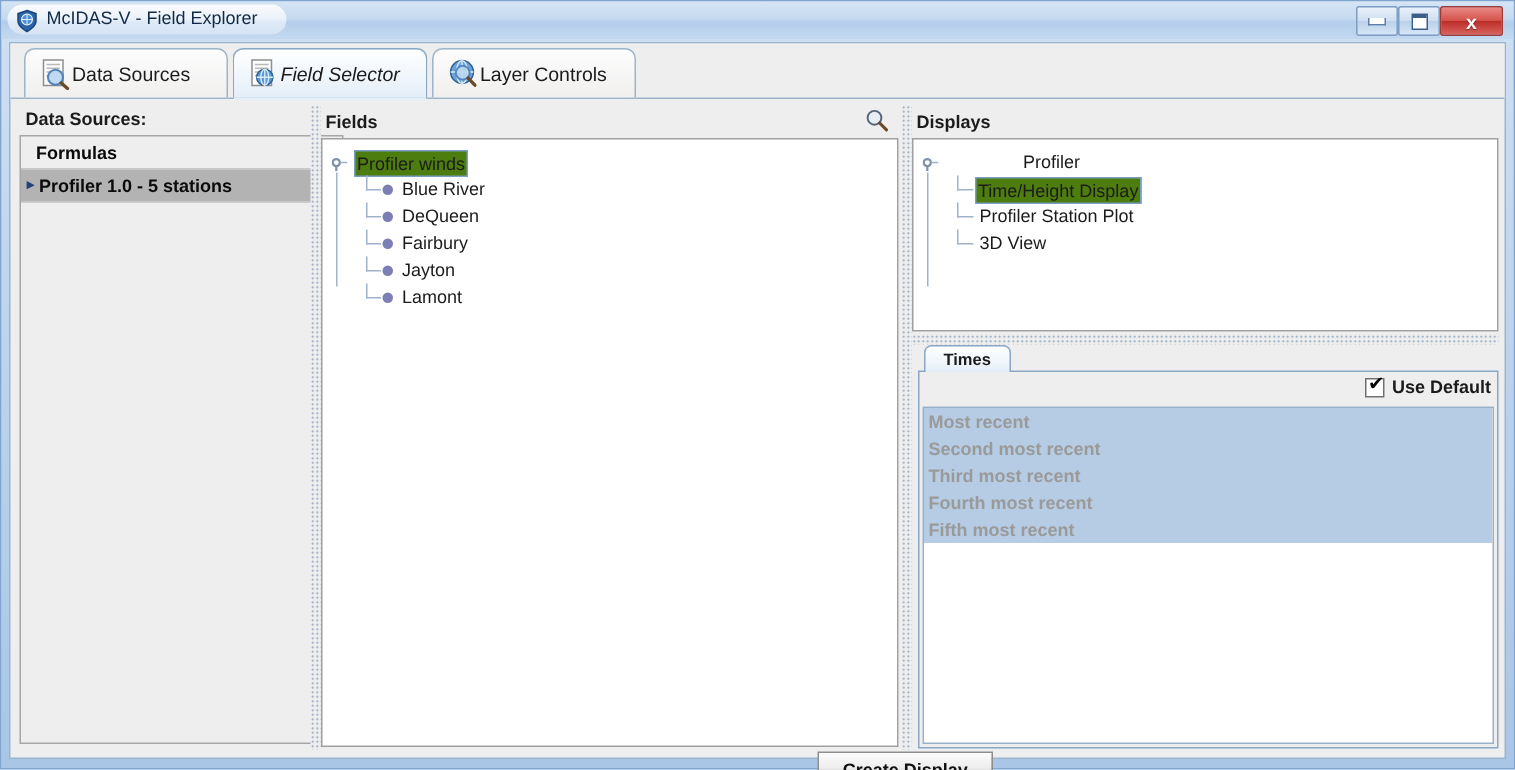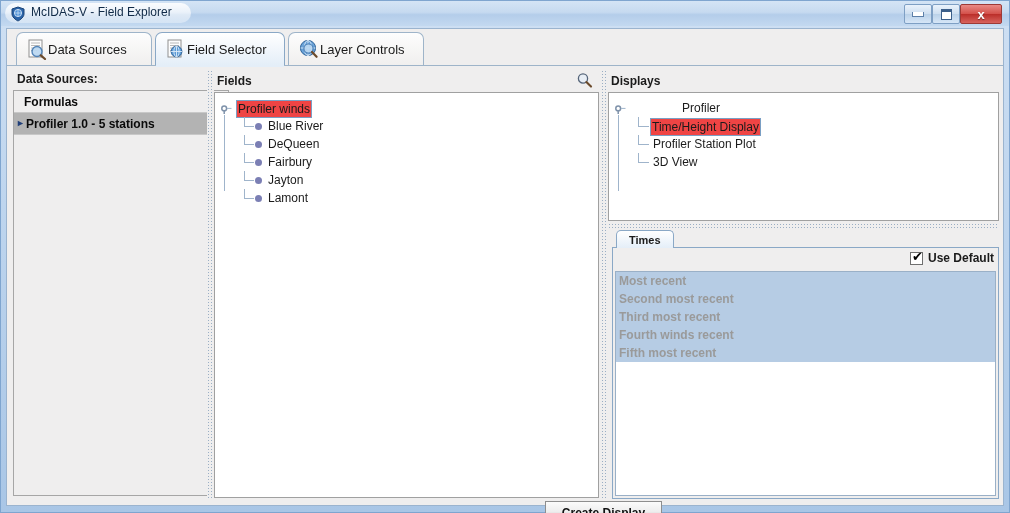--- a/index.html
+++ b/index.html
@@ -86,20 +86,21 @@
     border-radius: 7px 7px 0 0;
     display: flex; align-items: center; gap: 0;
     padding: 0 12px 0 9px;
     background: linear-gradient(to bottom,#fdfdfd,#f0efee);
     font-size: 13px; color: #1b1b1b;
   }
   .tab.selected {
     background: linear-gradient(to bottom,#ffffff,#e4eef8);
     border-color: #8aa8c6;
     z-index: 3;
+    font-style: italic;
   }
   #tab-data-sources { left: 9px; width: 136px; }
   #tab-field-selector { left: 148px; width: 130px; }
   #tab-layer-controls { left: 281px; width: 136px; }
   #tab-underline {
     position: absolute; left: 0; top: 36px; width: 996px; height: 1px;
     background: #9eb4c9;
   }
   #tab-underline-mask {
     position: absolute; left: 149px; top: 36px; width: 128px; height: 2px;
@@ -228,21 +229,21 @@
     font-size: 12px; font-weight: bold;
     color: #9a9a9a; background: #b6cce4;
     padding-left: 3px;
   }
 
   
   .tree { position: relative; padding: 6px 0 0 0; font-size: 12px; color: #1b1b1b; }
   .tnode { position: relative; height: 18px; line-height: 18px; white-space: nowrap; }
   .tlabel { position: absolute; font-size: 12px; color: #1b1b1b; padding: 0 2px; }
   .tlabel.sel {
-    background: #ef4444; border: 1px solid #7a9fc4;
+    background: #4d7c0f; border: 1px solid #7a9fc4;
     padding: 0 1px; line-height: 16px; height: 16px; top: 1px;
   }
   .handle {
     position: absolute; width: 9px; height: 9px;
   }
   .dot {
     position: absolute; width: 7px; height: 7px; border-radius: 50%;
     background: #7b7fb4; top: 6px;
   }
   .hline { position: absolute; height: 1px; background: #9fb4cb; }
@@ -469,21 +470,21 @@
           <div id="usedefault-row">
             <span class="checkbox">
               <span class="tick">✔</span>
             </span>
             <span>Use Default</span>
           </div>
           <div id="times-list">
             <div class="time-item">Most recent</div>
             <div class="time-item">Second most recent</div>
             <div class="time-item">Third most recent</div>
-            <div class="time-item">Fourth winds recent</div>
+            <div class="time-item">Fourth most recent</div>
             <div class="time-item">Fifth most recent</div>
           </div>
         </div>
       </div>
     </div>
 
     <div id="create-display">Create Display</div>
 
   </div>
 </div>

